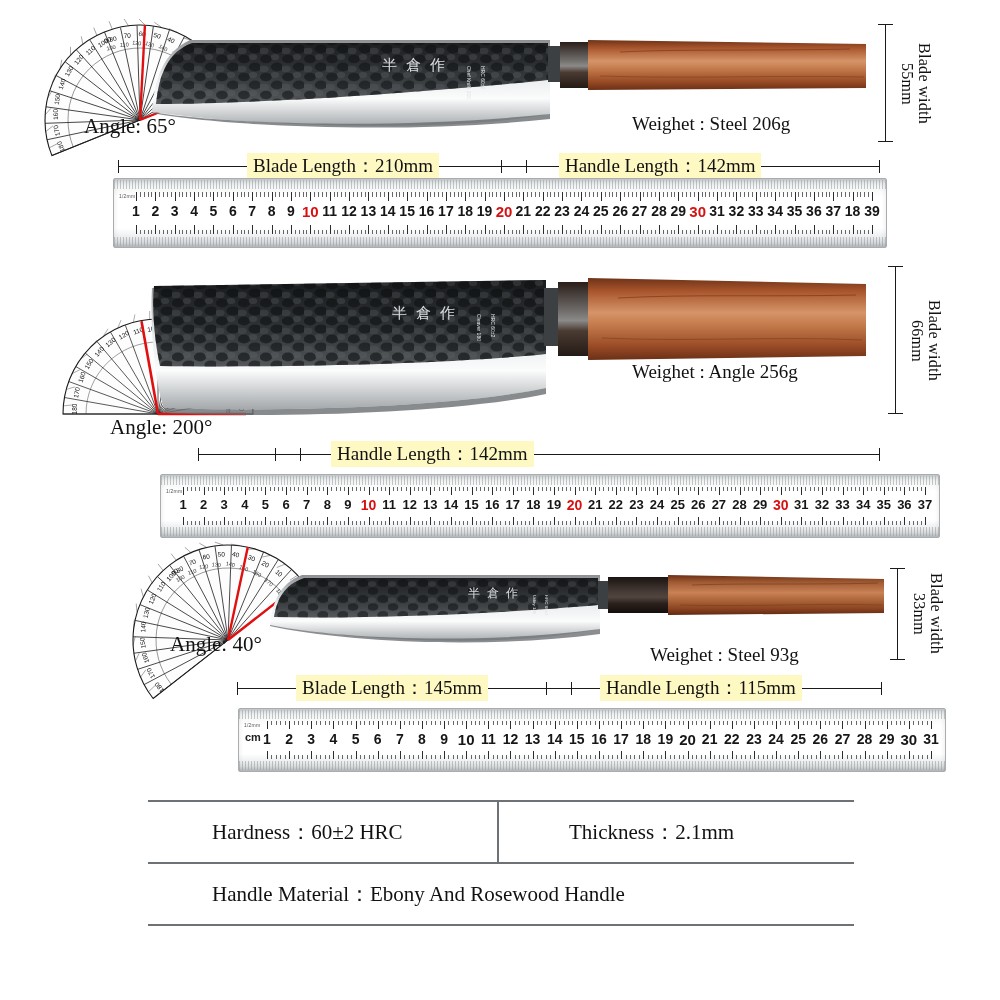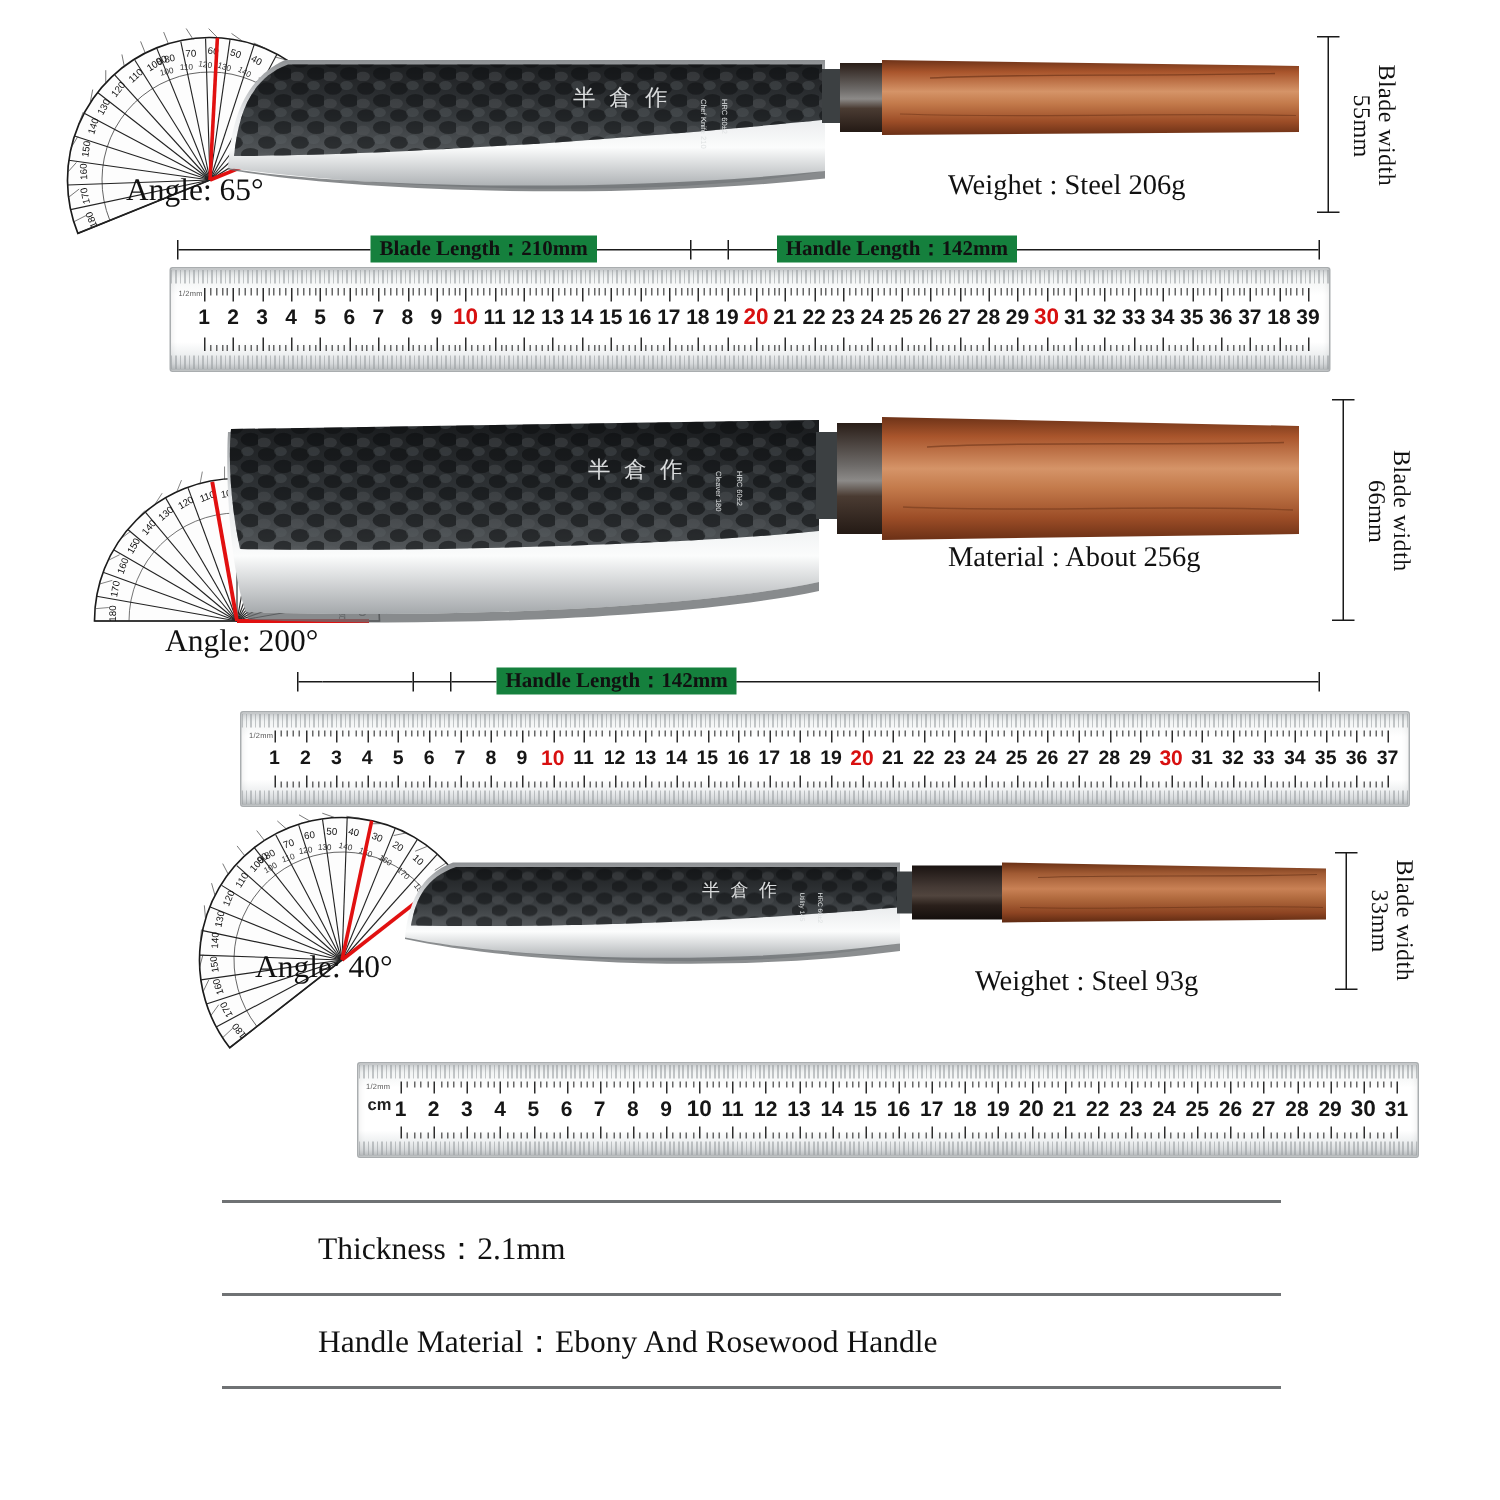--- a/index.html
+++ b/index.html
@@ -8,21 +8,21 @@
     font-family:"Liberation Serif",serif;color:#111;
     position:relative;overflow:hidden;
   }
   .stage{position:absolute;inset:0;}
   .abs{position:absolute;}
 
   
   .lbl{font-family:"Liberation Serif",serif;color:#111;white-space:nowrap;}
   .angle-lbl{font-size:21px;}
   .weight-lbl{font-size:19px;}
-  .dim-lbl{font-size:14px;background:#15803d;padding:0 6px;font-weight:bold;}
+  .dim-lbl{font-size:19px;background:#fef9c3;padding:0 6px;}
   .vert-lbl{
     font-size:16px;line-height:1.05;text-align:center;
     writing-mode:vertical-rl;text-orientation:mixed;
     white-space:pre-line;letter-spacing:.3px;
   }
 
   
   .dimrow{display:flex;align-items:center;height:22px;}
   .cap{width:1px;height:13px;background:#1a1a1a;flex:none;}
   .rule{height:1px;background:#1a1a1a;flex:none;}
@@ -830,21 +830,21 @@
   </div>
 
   <div class="vdim" style="left:884px;top:266px;height:148px;">
     <div class="vline"></div>
     <div class="vcap" style="top:0;"></div>
     <div class="vcap" style="bottom:0;"></div>
   </div>
   <div class="lbl vert-lbl abs" style="left:908px;top:282px;height:118px;">Blade width
 66mm</div>
 
-  <div class="lbl weight-lbl abs" style="left:632px;top:361px;">Material : About 256g</div>
+  <div class="lbl weight-lbl abs" style="left:632px;top:361px;">Weighet : Angle 256g</div>
 
   <div class="abs" style="left:198px;top:443px;width:682px;">
     <div class="dimrow">
       <div class="cap"></div>
       <div class="rule" style="width:16px;"></div>
       <div class="rule" style="width:60px;"></div>
       <div class="cap"></div>
       <div class="rule" style="width:24px;"></div>
       <div class="cap"></div>
       <div class="rule" style="width:30px;"></div>
@@ -1403,20 +1403,35 @@
   <div class="vdim" style="left:886px;top:568px;height:92px;">
     <div class="vline"></div>
     <div class="vcap" style="top:0;"></div>
     <div class="vcap" style="bottom:0;"></div>
   </div>
   <div class="lbl vert-lbl abs" style="left:910px;top:572px;height:84px;">Blade width
 33mm</div>
 
   <div class="lbl weight-lbl abs" style="left:650px;top:644px;">Weighet : Steel 93g</div>
 
+  <div class="abs" style="left:237px;top:677px;width:645px;">
+    <div class="dimrow">
+      <div class="cap"></div>
+      <div class="rule" style="width:58px;"></div>
+      <div class="lbl dim-lbl">Blade Length：145mm</div>
+      <div class="rule" style="width:58px;"></div>
+      <div class="cap"></div>
+      <div class="rule" style="width:24px;"></div>
+      <div class="cap"></div>
+      <div class="rule" style="width:28px;"></div>
+      <div class="lbl dim-lbl">Handle Length：115mm</div>
+      <div class="rule grow"></div>
+      <div class="cap"></div>
+    </div>
+  </div>
 
   <div class="ruler" id="ruler-3" style="left:238px;top:708px;width:706px;height:62px;">
     <div class="band top"></div>
     <div class="band bot"></div>
   <div class="unit" style="left: 6px; top: 22px; font-size: 11px;">cm</div>
       <div class="mmtag" style="left: 5px; top: 13px;">1/2mm</div>
       <div class="tick" style="left: 28px; top: 12px; height: 8px;"></div>
       <div class="tick" style="left: 28px; bottom: 12px; height: 8px;"></div>
       <div class="num" style="left: 28px; top: 22px; font-size: 14px;">1</div>
       <div class="tick minor" style="left: 32.4267px; top: 12px; height: 4px;"></div>
@@ -1746,20 +1761,21 @@
       <div class="tick minor" style="left: 683.147px; bottom: 12px; height: 4px;"></div>
       <div class="tick minor" style="left: 687.573px; top: 12px; height: 4px;"></div>
       <div class="tick minor" style="left: 687.573px; bottom: 12px; height: 4px;"></div>
       <div class="tick" style="left: 692px; top: 12px; height: 8px;"></div>
       <div class="tick" style="left: 692px; bottom: 12px; height: 8px;"></div>
       <div class="num" style="left: 692px; top: 22px; font-size: 14px;">31</div>
     </div>
 
   <div class="spec-table">
     <div class="spec-row spec-split">
+      <div class="spec-cell">Hardness：60±2 HRC</div>
       <div class="spec-cell">Thickness：2.1mm</div>
     </div>
     <div class="spec-row">
       <div class="spec-cell">Handle Material：Ebony And Rosewood Handle</div>
     </div>
   </div>
 
 </div>
 
 </body></html>

